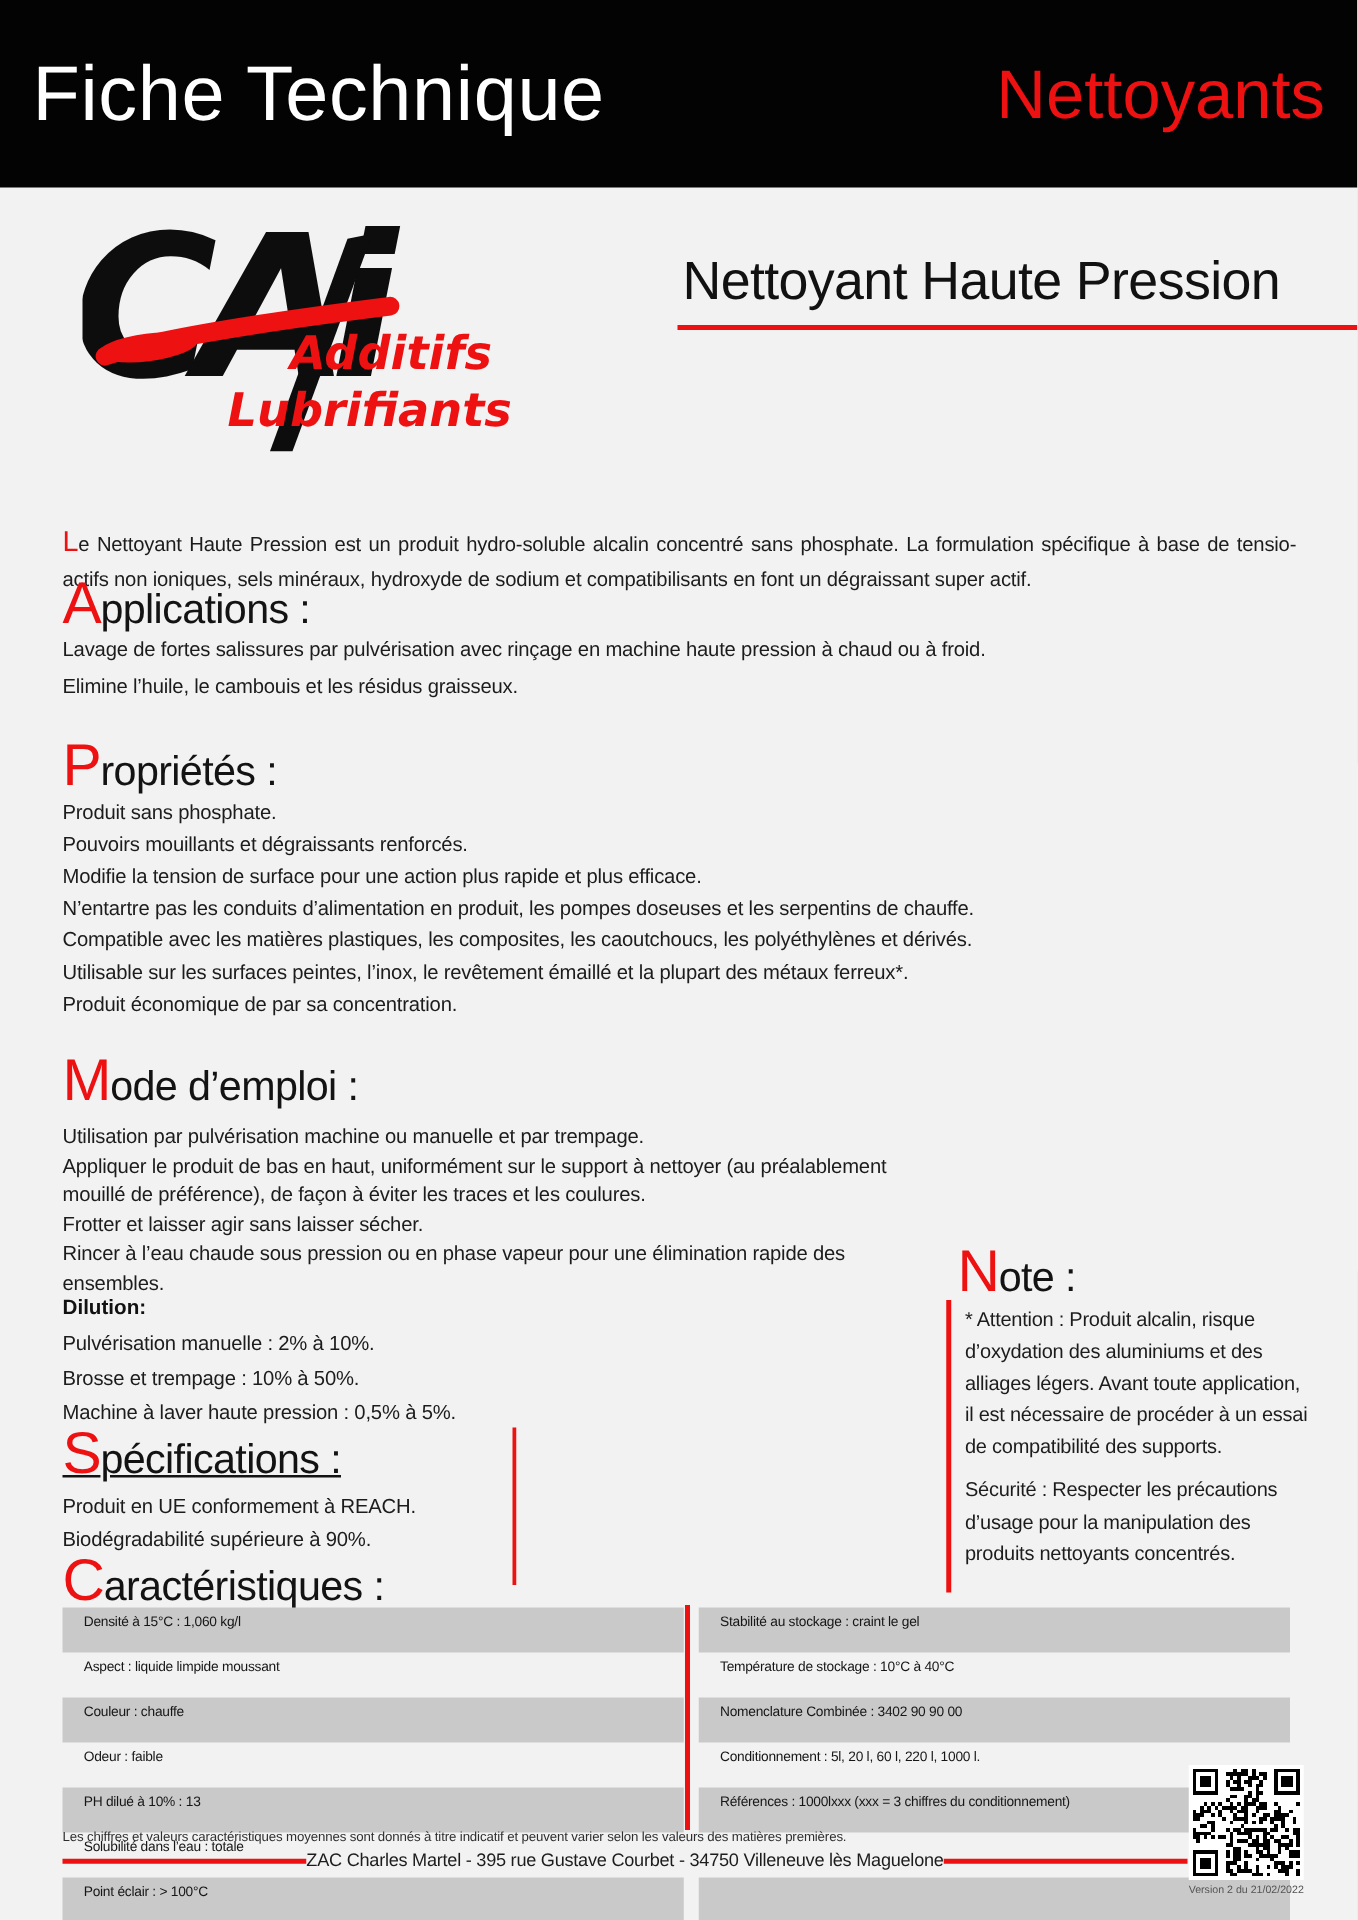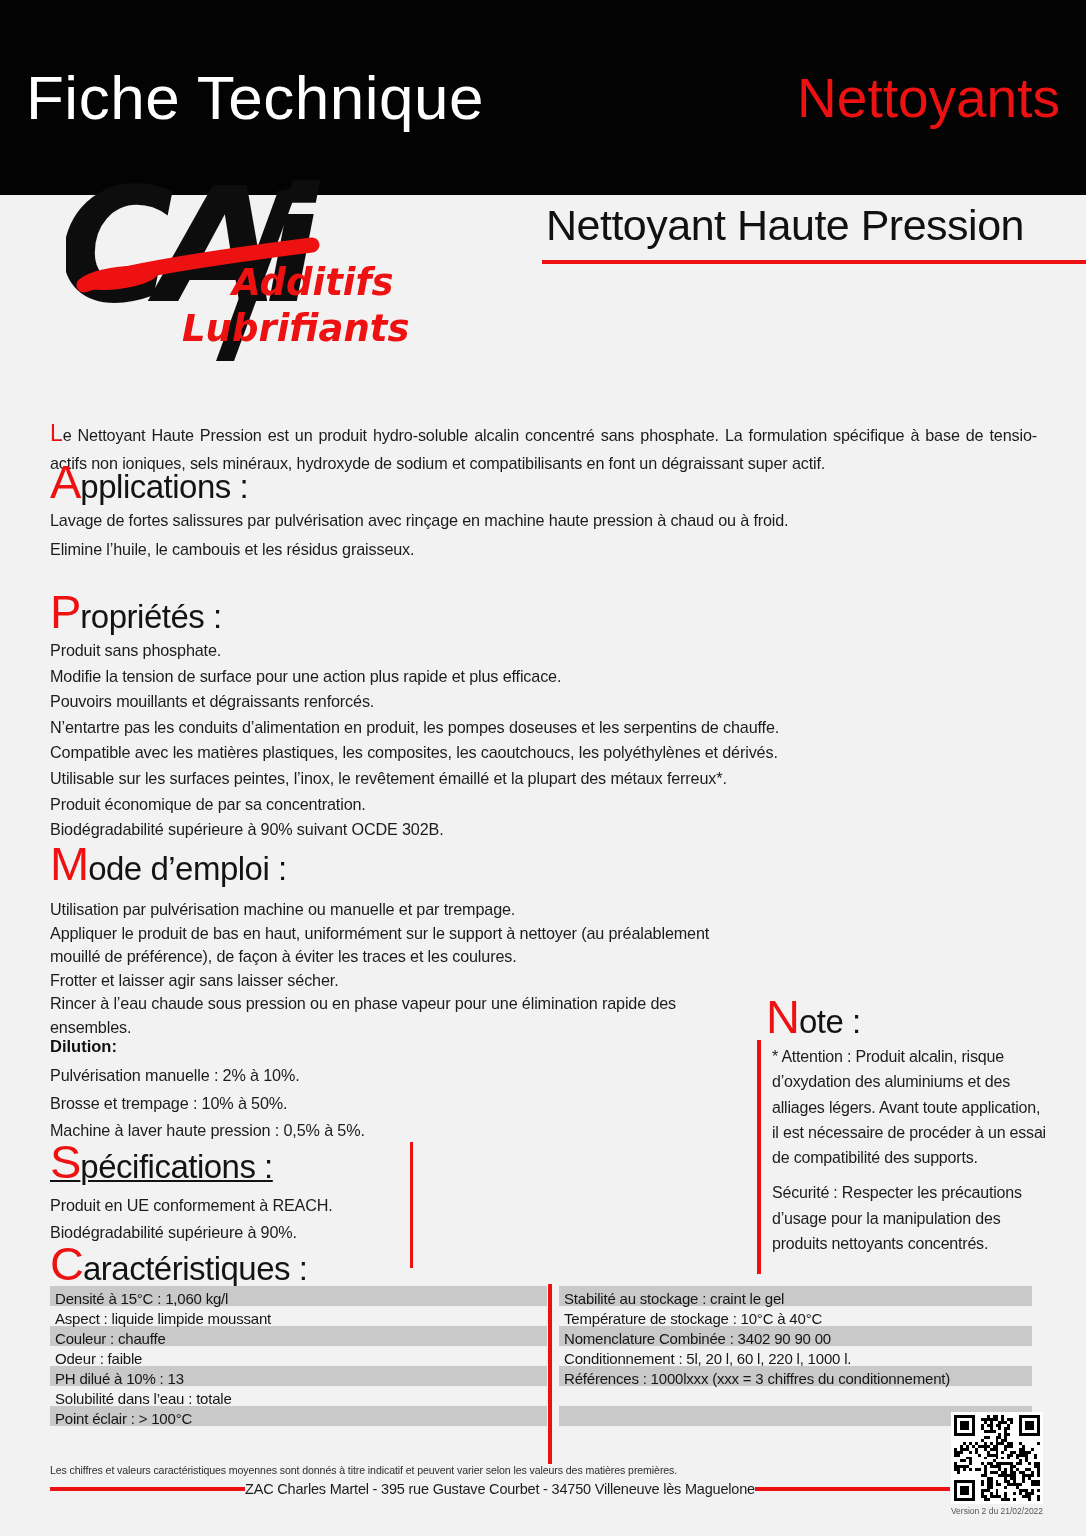--- a/index.html
+++ b/index.html
@@ -1,20 +1,20 @@
 <!DOCTYPE html>
 <html><head>
 <meta charset="utf-8">
 <style>
   html,body{margin:0;padding:0;background:#e8e8e8;}
   .page{position:relative;width:1086px;height:1536px;background:#f2f2f2;overflow:hidden;
         font-family:"Liberation Sans",sans-serif;color:#1e1e1e;}
 
   
-  .black-bar{position:absolute;left:0;top:0;width:100%;height:195px;background:#030303;
+  .black-bar{position:absolute;left:0;top:0;width:100%;height:150px;background:#030303;
              display:flex;align-items:center;justify-content:space-between;
              padding:0 26px;box-sizing:border-box;}
   .fiche-title{color:#fff;font-size:62px;letter-spacing:0.5px;font-weight:400;}
   .category{color:#ee1111;font-size:55px;font-weight:400;}
 
   
   .product-title{position:absolute;left:546px;top:201px;font-size:43px;color:#111;
                  letter-spacing:-0.5px;white-space:nowrap;}
   .title-underline{position:absolute;left:542px;top:260px;width:544px;height:4px;background:#ee1111;}
 
@@ -34,22 +34,22 @@
   .dilution-label{position:absolute;left:50px;top:1037px;font-size:16.5px;font-weight:700;color:#111;}
 
   
   .note-body{position:absolute;left:772px;top:1044px;width:276px;font-size:16px;
              line-height:25.3px;letter-spacing:-0.2px;color:#1c1c1c;}
   .note-body p{margin:0 0 10px 0;}
   .red-vline{position:absolute;background:#ee1111;}
 
   
   .tcol{position:absolute;top:1286px;}
-  .tcol>div{height:20px;line-height:25px;font-size:15px;letter-spacing:-0.2px;
-            padding-left:5px;box-sizing:border-box;white-space:nowrap;color:#161616;}
+  .tcol>div{height:36px;line-height:25px;font-size:11px;letter-spacing:-0.2px;
+            padding-left:17px;box-sizing:border-box;white-space:nowrap;color:#161616;}
   .tcol>div:nth-child(odd){background:#c9c9c9;}
   .tcol-left{left:50px;width:497px;}
   .tcol-right{left:559px;width:473px;}
 
   
   .disclaimer{position:absolute;left:50px;top:1464px;font-size:10.6px;letter-spacing:-0.1px;color:#2e2e2e;white-space:nowrap;}
   .address-row{position:absolute;left:50px;top:1477px;width:900px;height:24px;
                display:flex;align-items:center;gap:0;}
   .address-row .rule{flex:1;height:3.5px;background:#ee1111;}
   .address-text{font-size:14.5px;letter-spacing:-0.2px;color:#1c1c1c;white-space:nowrap;}
@@ -94,27 +94,26 @@
   <div class="lines" style="top:506px;line-height:28.6px;">
     <div class="bline">Lavage de fortes salissures par pulvérisation avec rinçage en machine haute pression à chaud ou à froid.</div>
     <div class="bline">Elimine l’huile, le cambouis et les résidus graisseux.</div>
   </div>
 
   <h2 class="sec-h" style="left:50px;top:588px;">
     <span class="lead">P</span><span class="rest">ropriétés :</span>
   </h2>
   <div class="lines" style="top:638px;line-height:25.6px;">
     <div class="bline">Produit sans phosphate.</div>
+    <div class="bline">Pouvoirs mouillants et dégraissants renforcés.</div>
     <div class="bline">Modifie la tension de surface pour une action plus rapide et plus efficace.</div>
-    <div class="bline">Pouvoirs mouillants et dégraissants renforcés.</div>
     <div class="bline">N’entartre pas les conduits d’alimentation en produit, les pompes doseuses et les serpentins de chauffe.</div>
     <div class="bline">Compatible avec les matières plastiques, les composites, les caoutchoucs, les polyéthylènes et dérivés.</div>
     <div class="bline">Utilisable sur les surfaces peintes, l’inox, le revêtement émaillé et la plupart des métaux ferreux*.</div>
     <div class="bline">Produit économique de par sa concentration.</div>
-    <div class="bline">Biodégradabilité supérieure à 90% suivant OCDE 302B.</div>
   </div>
 
   <h2 class="sec-h" style="left:50px;top:840px;">
     <span class="lead">M</span><span class="rest">ode d’emploi :</span>
   </h2>
   <div class="lines" style="top:898px;line-height:23.6px;">
     <div class="bline">Utilisation par pulvérisation machine ou manuelle et par trempage.</div>
     <div class="bline">Appliquer le produit de bas en haut, uniformément sur le support à nettoyer (au préalablement</div>
     <div class="bline">mouillé de préférence), de façon à  éviter les traces et les coulures.</div>
     <div class="bline">Frotter et laisser agir sans laisser sécher.</div>

